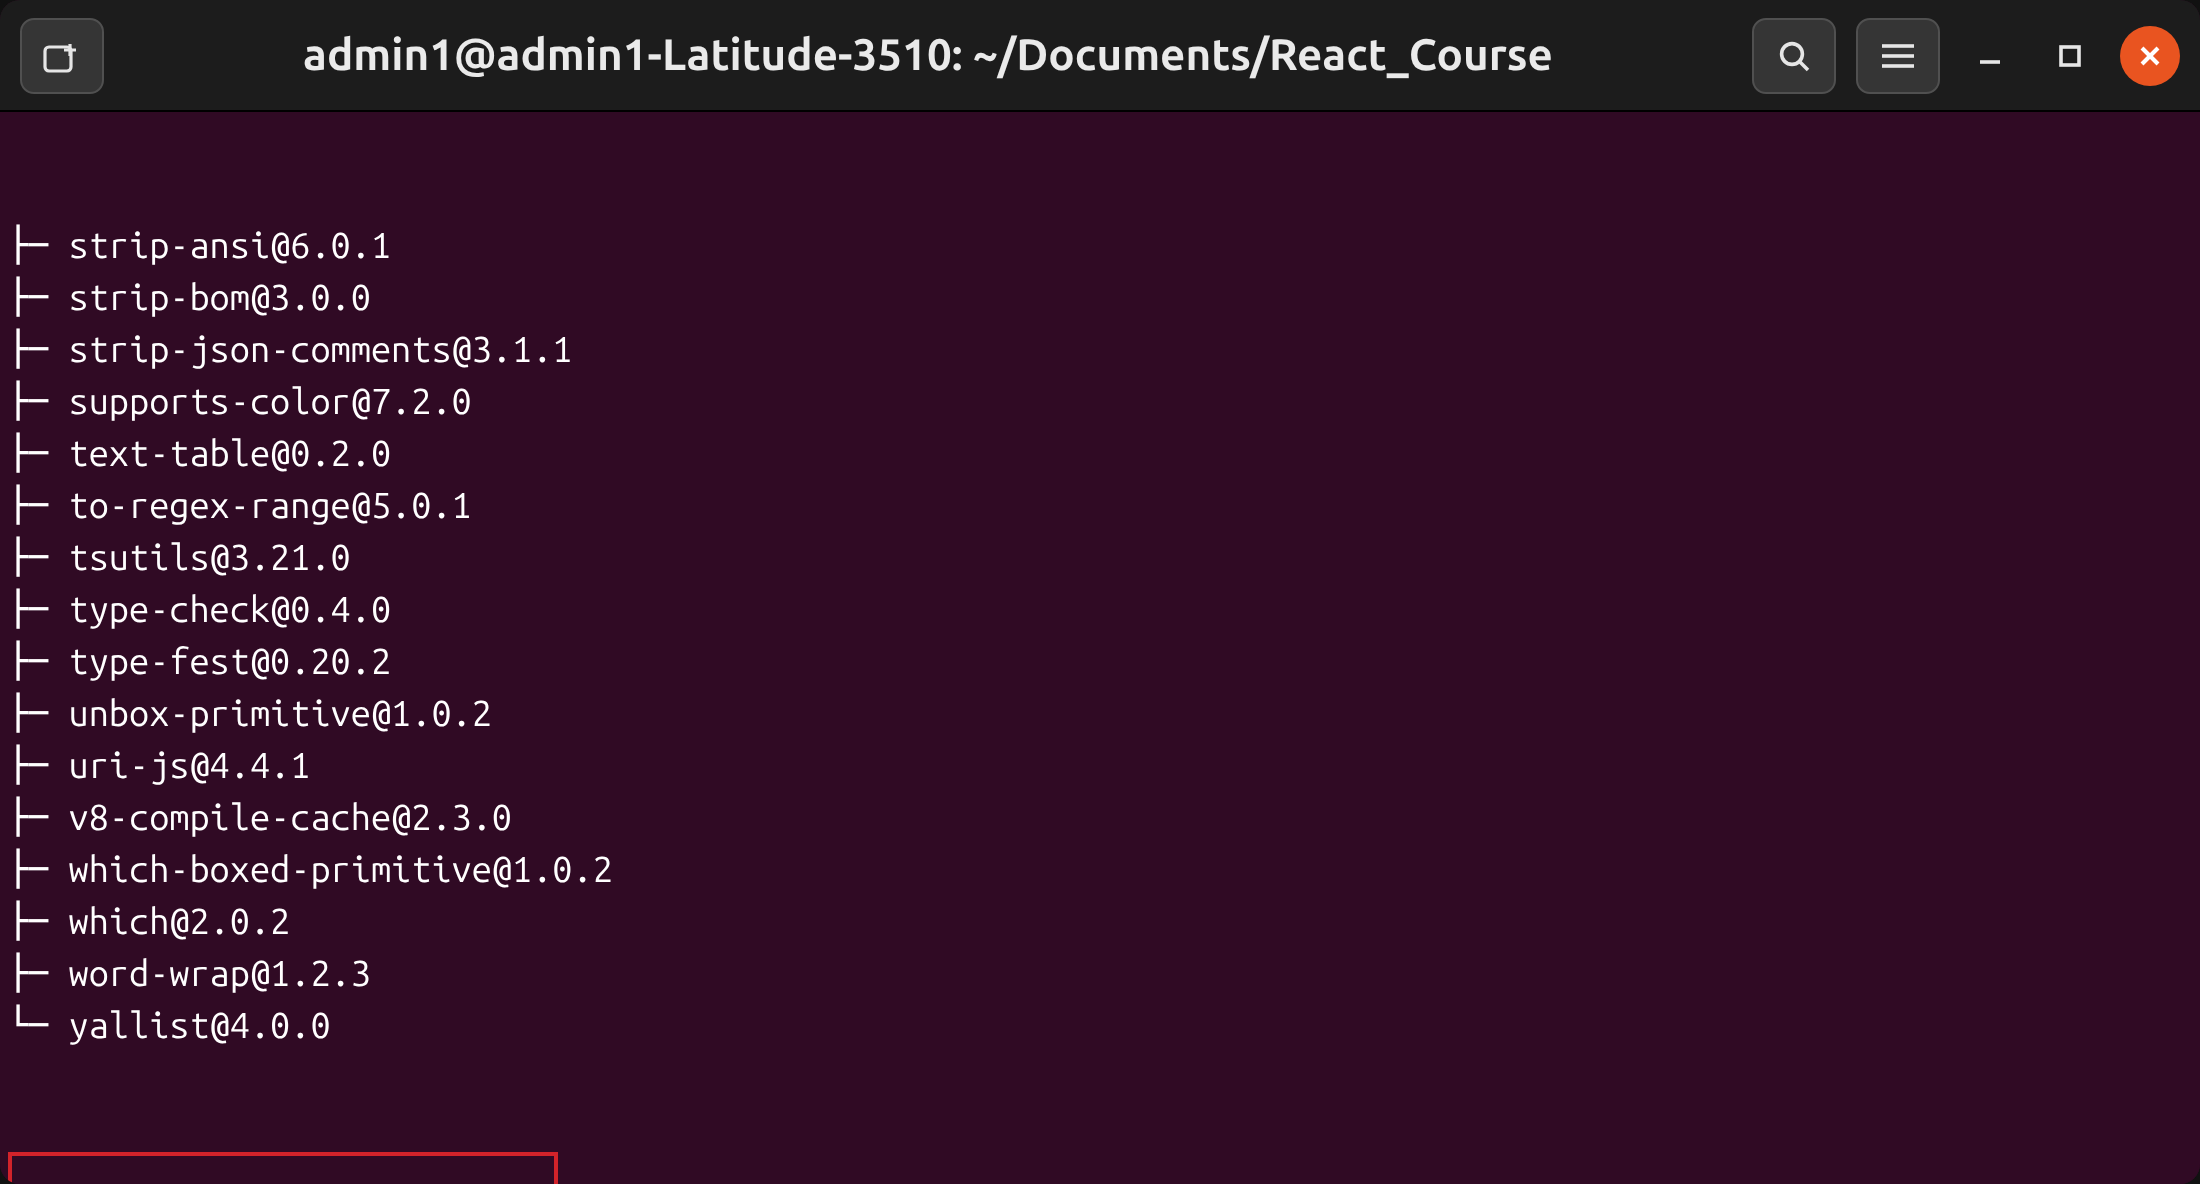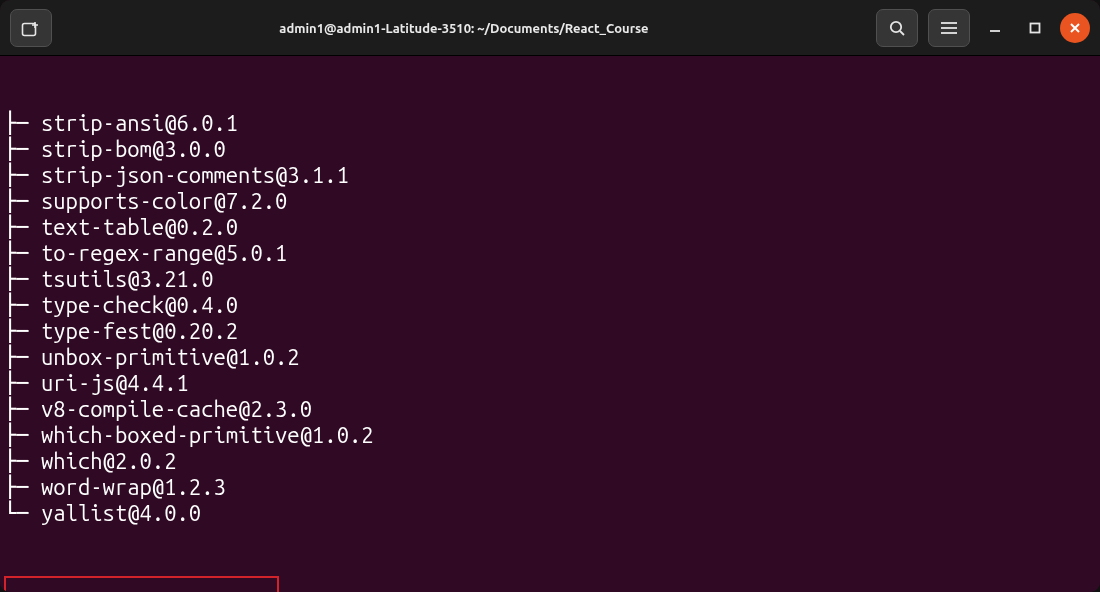--- a/index.html
+++ b/index.html
@@ -37,39 +37,39 @@
     justify-content: center;
     color: #e6e6e6;
     cursor: pointer;
   }
   .title-text {
     flex: 1;
     text-align: center;
     color: #eaeaea;
     font-family: Ubuntu, "DejaVu Sans", Arial, sans-serif;
     font-weight: 700;
-    font-size: 13px;
+    font-size: 22px;
     white-space: nowrap;
     overflow: hidden;
   }
   .tb-right { display: flex; align-items: center; gap: 10px; }
   .circle-btn {
     width: 30px; height: 30px;
     border-radius: 50%;
     display: flex; align-items: center; justify-content: center;
     color: #eaeaea; cursor: pointer;
     font-family: Ubuntu, Arial, sans-serif;
   }
   .circle-close { background: #e95420; color: #fff; }
 
   .terminal-area {
     flex: 1;
     background: #300a24;
     color: #ffffff;
-    font-size: 22px;
+    font-size: 18px;
     line-height: 26px;
     padding: 2px 0 0 4px;
     position: relative;
     white-space: pre;
     overflow: hidden;
   }
   .tree-line { display: block; }
   .tree-glyph { color: #ffffff; }
   .done-wrap {
     display: block;

